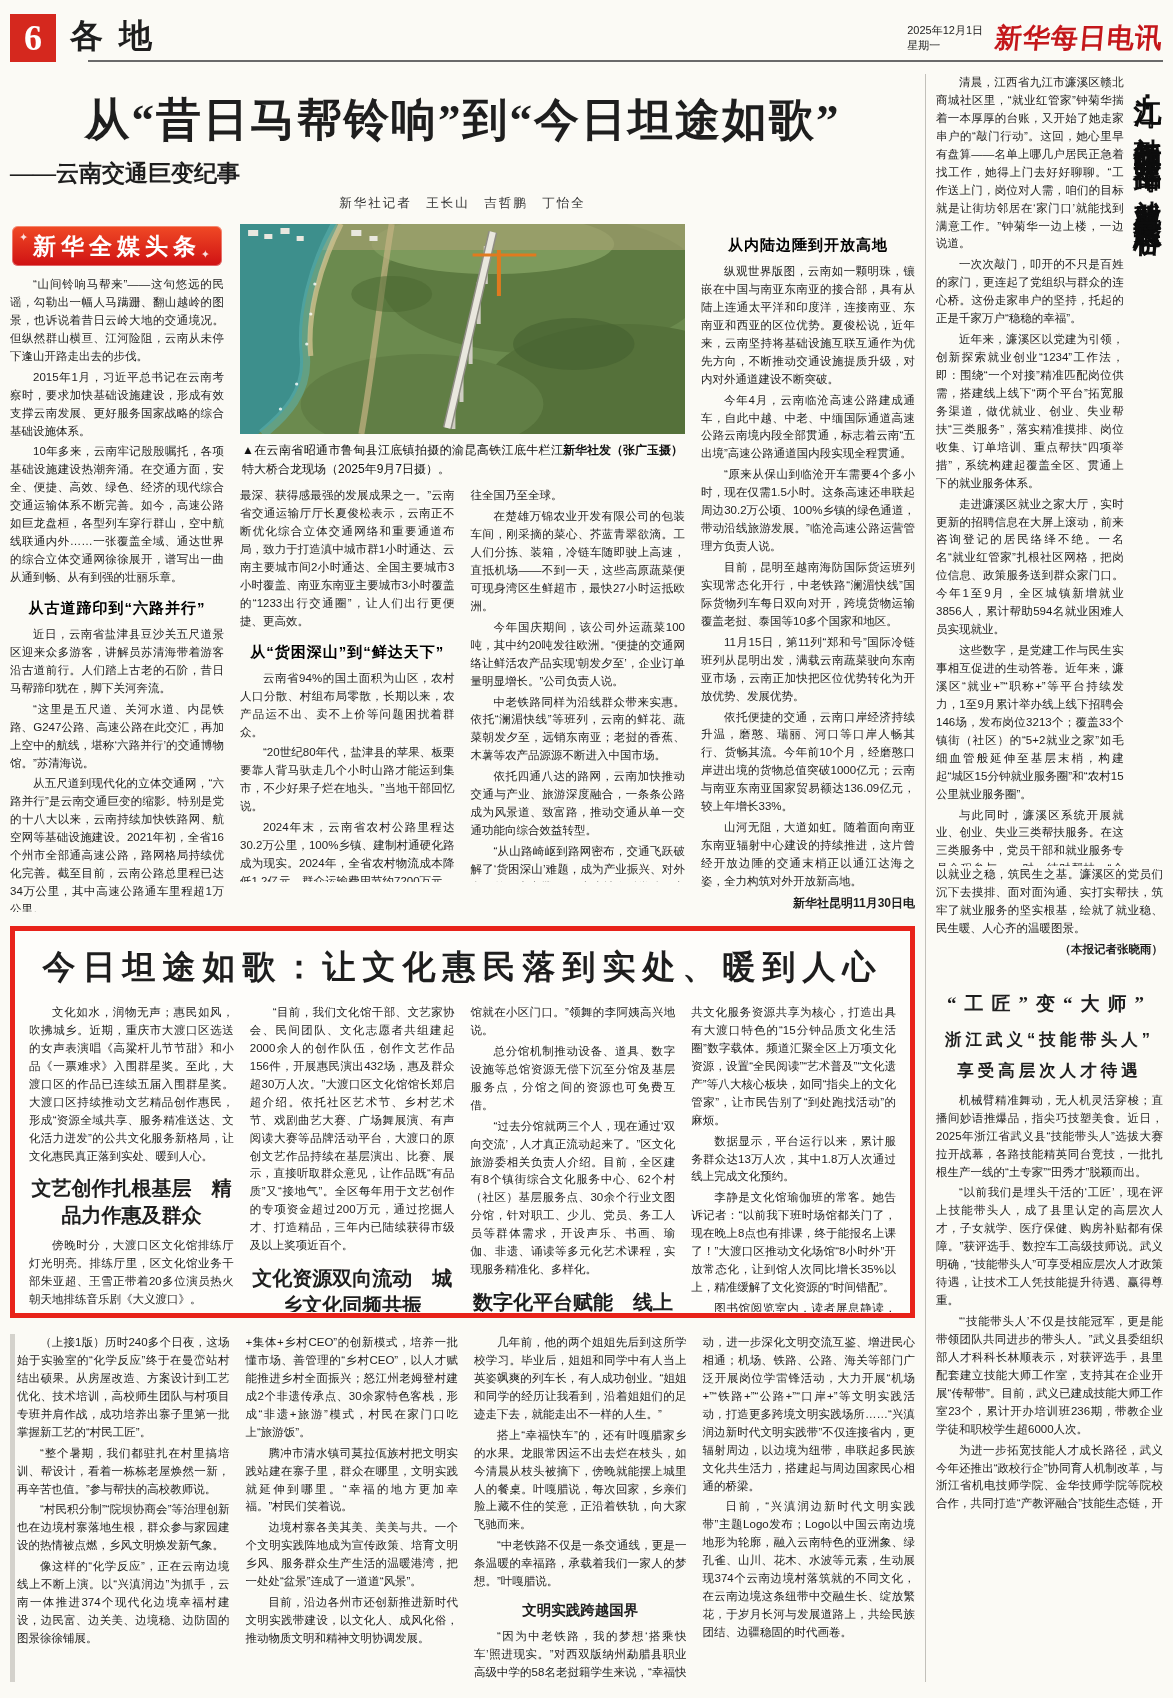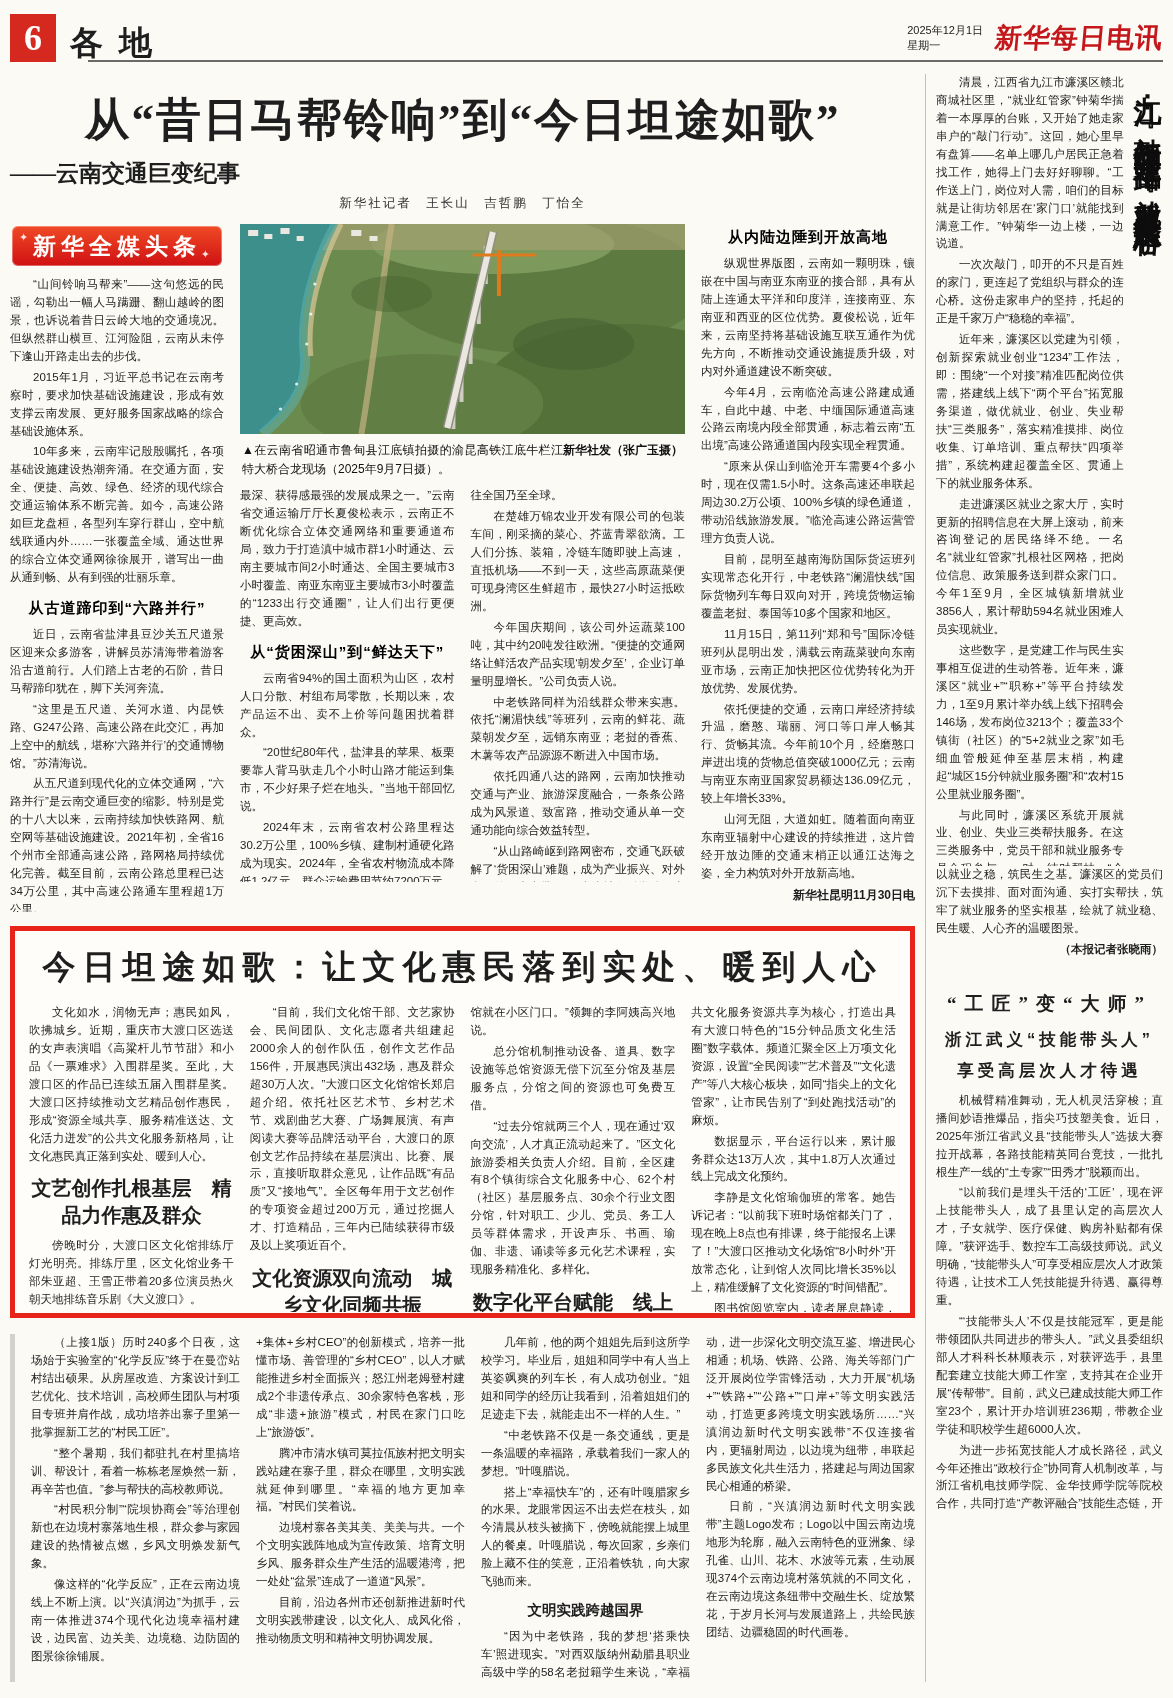--- a/index.html
+++ b/index.html
@@ -2,21 +2,21 @@
 <html><head>
 <meta charset="utf-8">
 <style>
   html,body{margin:0;padding:0;background:#d8d6d0;}
   .page{width:1173px;height:1698px;margin:0 auto;background:#fbfaf5;box-sizing:border-box;
         padding:8px 10px;overflow:hidden;font-family:"Liberation Sans","DejaVu Sans",sans-serif;color:#1e1e1e;position:relative;}
   
   .hdr{height:54px;position:relative;display:flex;justify-content:space-between;align-items:flex-end;}
   .hdr-left{display:flex;align-items:flex-end;}
   .pagenum{width:46px;height:48px;background:#d5281e;color:#fff;font:bold 36px/48px "Liberation Serif",serif;text-align:center;}
-  .secname{font-family:"Liberation Serif","DejaVu Serif",serif;font-weight:900;font-size:33px;letter-spacing:16px;margin-left:14px;line-height:1;padding-bottom:2px;}
+  .secname{font-family:"Liberation Serif","DejaVu Serif",serif;font-weight:900;font-size:33px;letter-spacing:16px;margin-left:14px;line-height:1;padding-bottom:9px;}
   .hdr-rule{position:absolute;left:78px;right:0;bottom:0;height:2px;background:#6a6a6a;}
   .hdr-right{display:flex;align-items:center;padding-bottom:6px;}
   .dateblock{font-size:11px;line-height:1.35;color:#222;}
   .paper{color:#c4171b;font-family:"Liberation Serif","DejaVu Serif",serif;font-weight:900;font-size:27px;margin-left:12px;transform:skewX(-5deg);letter-spacing:1px;}
   
   .pbody{display:flex;margin-top:12px;}
   .macL{width:905px;flex:none;}
   .macR{flex:1;border-left:1px solid #c2c0ba;margin-left:10px;padding-left:10px;min-width:0;}
   
   .yn-h1{font-family:"Liberation Serif","DejaVu Serif",serif;font-weight:900;font-size:45px;text-align:center;letter-spacing:2px;margin:16px 0 4px;}
@@ -40,21 +40,21 @@
   .midcols{display:flex;gap:16px;height:395px;overflow:hidden;}
   .midcols .mcol{flex:1;min-width:0;}
   .dateline{text-align:right;font-weight:bold;font-size:12px;margin-top:4px;}
   
   .redbox{margin-top:14px;border:5px solid #e8231a;background:#fefdfa;padding:4px 14px 8px;height:392px;box-sizing:border-box;overflow:hidden;}
   .rb-h2{font-family:"Liberation Serif","DejaVu Serif",serif;font-weight:900;font-size:33px;text-align:center;letter-spacing:7px;margin:10px 0 14px;}
   .rb-cols{display:flex;gap:16px;height:308px;overflow:hidden;}
   .rb-cols .rcol{flex:1;min-width:0;}
   .rb-head{font-size:20px;font-weight:900;text-align:center;margin:10px 0 8px;}
   
-  .bottom{margin-top:16px;height:348px;overflow:hidden;display:flex;gap:16px;border-left:5px solid #d4d2cc;padding-left:16px;}
+  .bottom{margin-top:16px;height:348px;overflow:hidden;display:flex;gap:16px;border-left:5px solid #d4d2cc;padding-left:2px;}
   .bottom .bcol{flex:1;min-width:0;}
   .b-head{font-size:14.5px;font-weight:900;text-align:center;margin:10px 0 8px;}
   
   .jjflex{display:flex;height:792px;overflow:hidden;}
   .jjtext{flex:1;min-width:0;}
   .jjvert{writing-mode:vertical-rl;font-family:"Liberation Serif","DejaVu Serif",serif;font-weight:900;font-size:28px;line-height:1.12;letter-spacing:3px;margin-left:8px;color:#0d0d0d;flex:none;}
   .jj-byline{text-align:right;font-weight:bold;font-size:11.5px;margin:4px 0 0;}
   .gj{margin-top:34px;}
   .gj-h2{font-family:"Liberation Serif","DejaVu Serif",serif;font-weight:900;font-size:19px;text-align:center;letter-spacing:8px;margin:0 0 12px;}
   .gj-h3{font-size:16.5px;font-weight:900;text-align:center;letter-spacing:4px;margin:9px 0;}
@@ -172,21 +172,21 @@
                     <p class="para">今年国庆期间，该公司外运蔬菜100吨，其中约20吨发往欧洲。“便捷的交通网络让鲜活农产品实现‘朝发夕至’，企业订单量明显增长。”公司负责人说。</p>
                     <p class="para">中老铁路同样为沿线群众带来实惠。依托“澜湄快线”等班列，云南的鲜花、蔬菜朝发夕至，远销东南亚；老挝的香蕉、木薯等农产品源源不断进入中国市场。</p>
                     <p class="para">依托四通八达的路网，云南加快推动交通与产业、旅游深度融合，一条条公路成为风景道、致富路，推动交通从单一交通功能向综合效益转型。</p>
                     <p class="para">“从山路崎岖到路网密布，交通飞跃破解了‘货困深山’难题，成为产业振兴、对外合作的强大支撑。”云南省社会科学院研究员韩博说。</p>
                   </div>
               </div>
             </div>
           </div>
 
           <div class="coln">
-            <h4 class="colhead" style="margin-top:4px">从内陆边陲到开放高地</h4>
+            <h4 class="colhead" style="margin-top:12px">从内陆边陲到开放高地</h4>
             <div>
                 <p class="para">纵观世界版图，云南如一颗明珠，镶嵌在中国与南亚东南亚的接合部，具有从陆上连通太平洋和印度洋，连接南亚、东南亚和西亚的区位优势。夏俊松说，近年来，云南坚持将基础设施互联互通作为优先方向，不断推动交通设施提质升级，对内对外通道建设不断突破。</p>
                 <p class="para">今年4月，云南临沧高速公路建成通车，自此中越、中老、中缅国际通道高速公路云南境内段全部贯通，标志着云南“五出境”高速公路通道国内段实现全程贯通。</p>
                 <p class="para">“原来从保山到临沧开车需要4个多小时，现在仅需1.5小时。这条高速还串联起周边30.2万公顷、100%乡镇的绿色通道，带动沿线旅游发展。”临沧高速公路运营管理方负责人说。</p>
                 <p class="para">目前，昆明至越南海防国际货运班列实现常态化开行，中老铁路“澜湄快线”国际货物列车每日双向对开，跨境货物运输覆盖老挝、泰国等10多个国家和地区。</p>
                 <p class="para">11月15日，第11列“郑和号”国际冷链班列从昆明出发，满载云南蔬菜驶向东南亚市场，云南正加快把区位优势转化为开放优势、发展优势。</p>
                 <p class="para">依托便捷的交通，云南口岸经济持续升温，磨憨、瑞丽、河口等口岸人畅其行、货畅其流。今年前10个月，经磨憨口岸进出境的货物总值突破1000亿元；云南与南亚东南亚国家贸易额达136.09亿元，较上年增长33%。</p>
                 <p class="para">山河无阻，大道如虹。随着面向南亚东南亚辐射中心建设的持续推进，这片曾经开放边陲的交通末梢正以通江达海之姿，全力构筑对外开放新高地。</p>
               </div>
             <div class="dateline">新华社昆明11月30日电</div>
@@ -250,22 +250,22 @@
           <div class="noind">
               <p class="para">+集体+乡村CEO”的创新模式，培养一批懂市场、善管理的“乡村CEO”，以人才赋能推进乡村全面振兴；怒江州老姆登村建成2个非遗传承点、30余家特色客栈，形成“非遗+旅游”模式，村民在家门口吃上“旅游饭”。</p>
               <p class="para">腾冲市清水镇司莫拉佤族村把文明实践站建在寨子里，群众在哪里，文明实践就延伸到哪里。“幸福的地方更加幸福。”村民们笑着说。</p>
               <p class="para">边境村寨各美其美、美美与共。一个个文明实践阵地成为宣传政策、培育文明乡风、服务群众生产生活的温暖港湾，把一处处“盆景”连成了一道道“风景”。</p>
               <p class="para">目前，沿边各州市还创新推进新时代文明实践带建设，以文化人、成风化俗，推动物质文明和精神文明协调发展。</p>
             </div>
         </div>
         <div class="bcol">
           <div>
               <p class="para">几年前，他的两个姐姐先后到这所学校学习。毕业后，姐姐和同学中有人当上英姿飒爽的列车长，有人成功创业。“姐姐和同学的经历让我看到，沿着姐姐们的足迹走下去，就能走出不一样的人生。”</p>
+              <p class="para">搭上“幸福快车”的，还有叶嘎腊家乡的水果。龙眼常因运不出去烂在枝头，如今清晨从枝头被摘下，傍晚就能摆上城里人的餐桌。叶嘎腊说，每次回家，乡亲们脸上藏不住的笑意，正沿着铁轨，向大家飞驰而来。</p>
               <p class="para">“中老铁路不仅是一条交通线，更是一条温暖的幸福路，承载着我们一家人的梦想。”叶嘎腊说。</p>
-              <p class="para">搭上“幸福快车”的，还有叶嘎腊家乡的水果。龙眼常因运不出去烂在枝头，如今清晨从枝头被摘下，傍晚就能摆上城里人的餐桌。叶嘎腊说，每次回家，乡亲们脸上藏不住的笑意，正沿着铁轨，向大家飞驰而来。</p>
             </div>
           <h5 class="b-head">文明实践跨越国界</h5>
           <div>
               <p class="para">“因为中老铁路，我的梦想‘搭乘快车’照进现实。”对西双版纳州勐腊县职业高级中学的58名老挝籍学生来说，“幸福快车”不仅驶过山川，更驶进了他们的人生。</p>
             </div>
         </div>
         <div class="bcol">
           <div class="noind">
               <p class="para">动，进一步深化文明交流互鉴、增进民心相通；机场、铁路、公路、海关等部门广泛开展岗位学雷锋活动，大力开展“机场+”“铁路+”“公路+”“口岸+”等文明实践活动，打造更多跨境文明实践场所……“兴滇润边新时代文明实践带”不仅连接省内，更辐射周边，以边境为纽带，串联起多民族文化共生活力，搭建起与周边国家民心相通的桥梁。</p>
               <p class="para">日前，“兴滇润边新时代文明实践带”主题Logo发布；Logo以中国云南边境地形为轮廓，融入云南特色的亚洲象、绿孔雀、山川、花木、水波等元素，生动展现374个云南边境村落筑就的不同文化，在云南边境这条纽带中交融生长、绽放繁花，于岁月长河与发展道路上，共绘民族团结、边疆稳固的时代画卷。</p>

